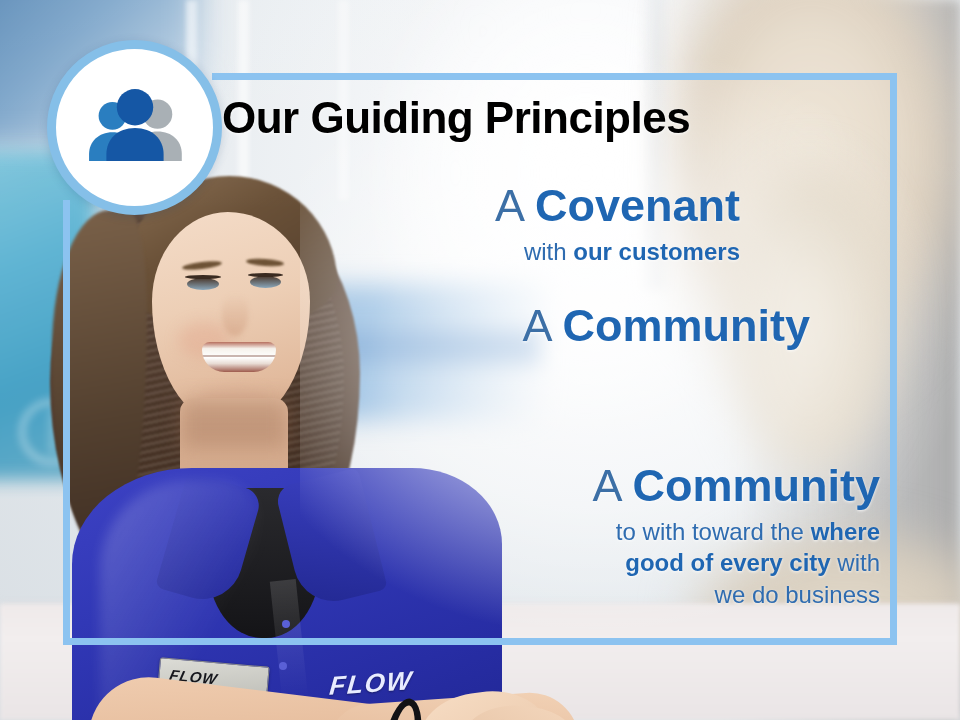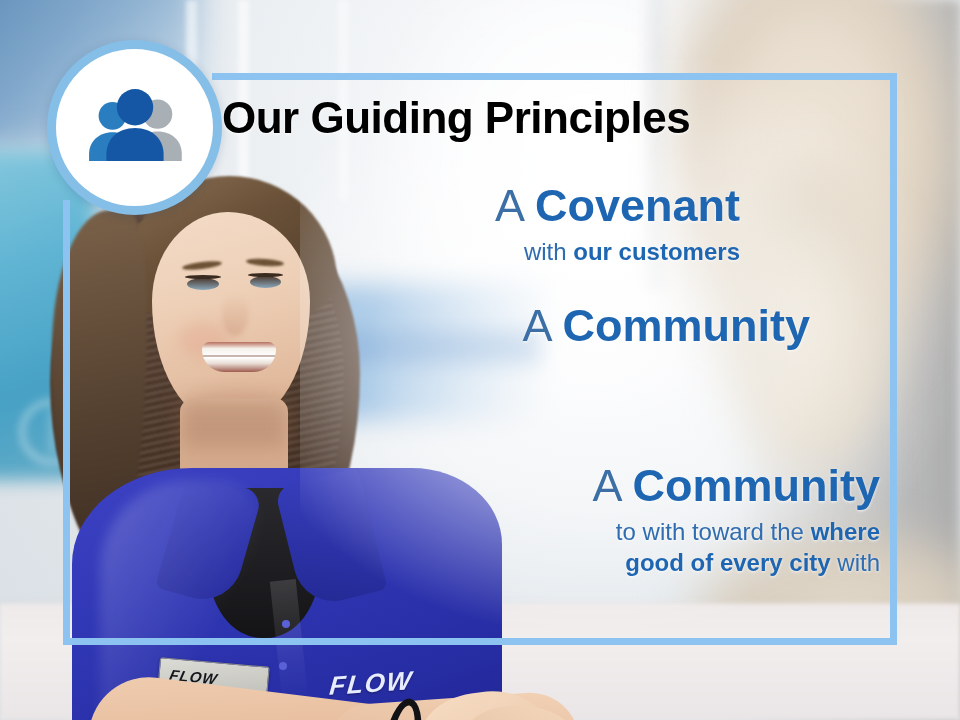--- a/index.html
+++ b/index.html
@@ -428,17 +428,18 @@
       <div class="big">
         <span class="thin">A </span><span class="bold">Community</span>
       </div>
       <div class="sub">
         <div>
           <span>to with toward the </span><b>where</b>
         </div>
         <div>
           <b>good of every city</b><span> with</span>
         </div>
+        <div>we do business</div>
       </div>
     </div>
 
   </div>
 </div>
 
 </body></html>

